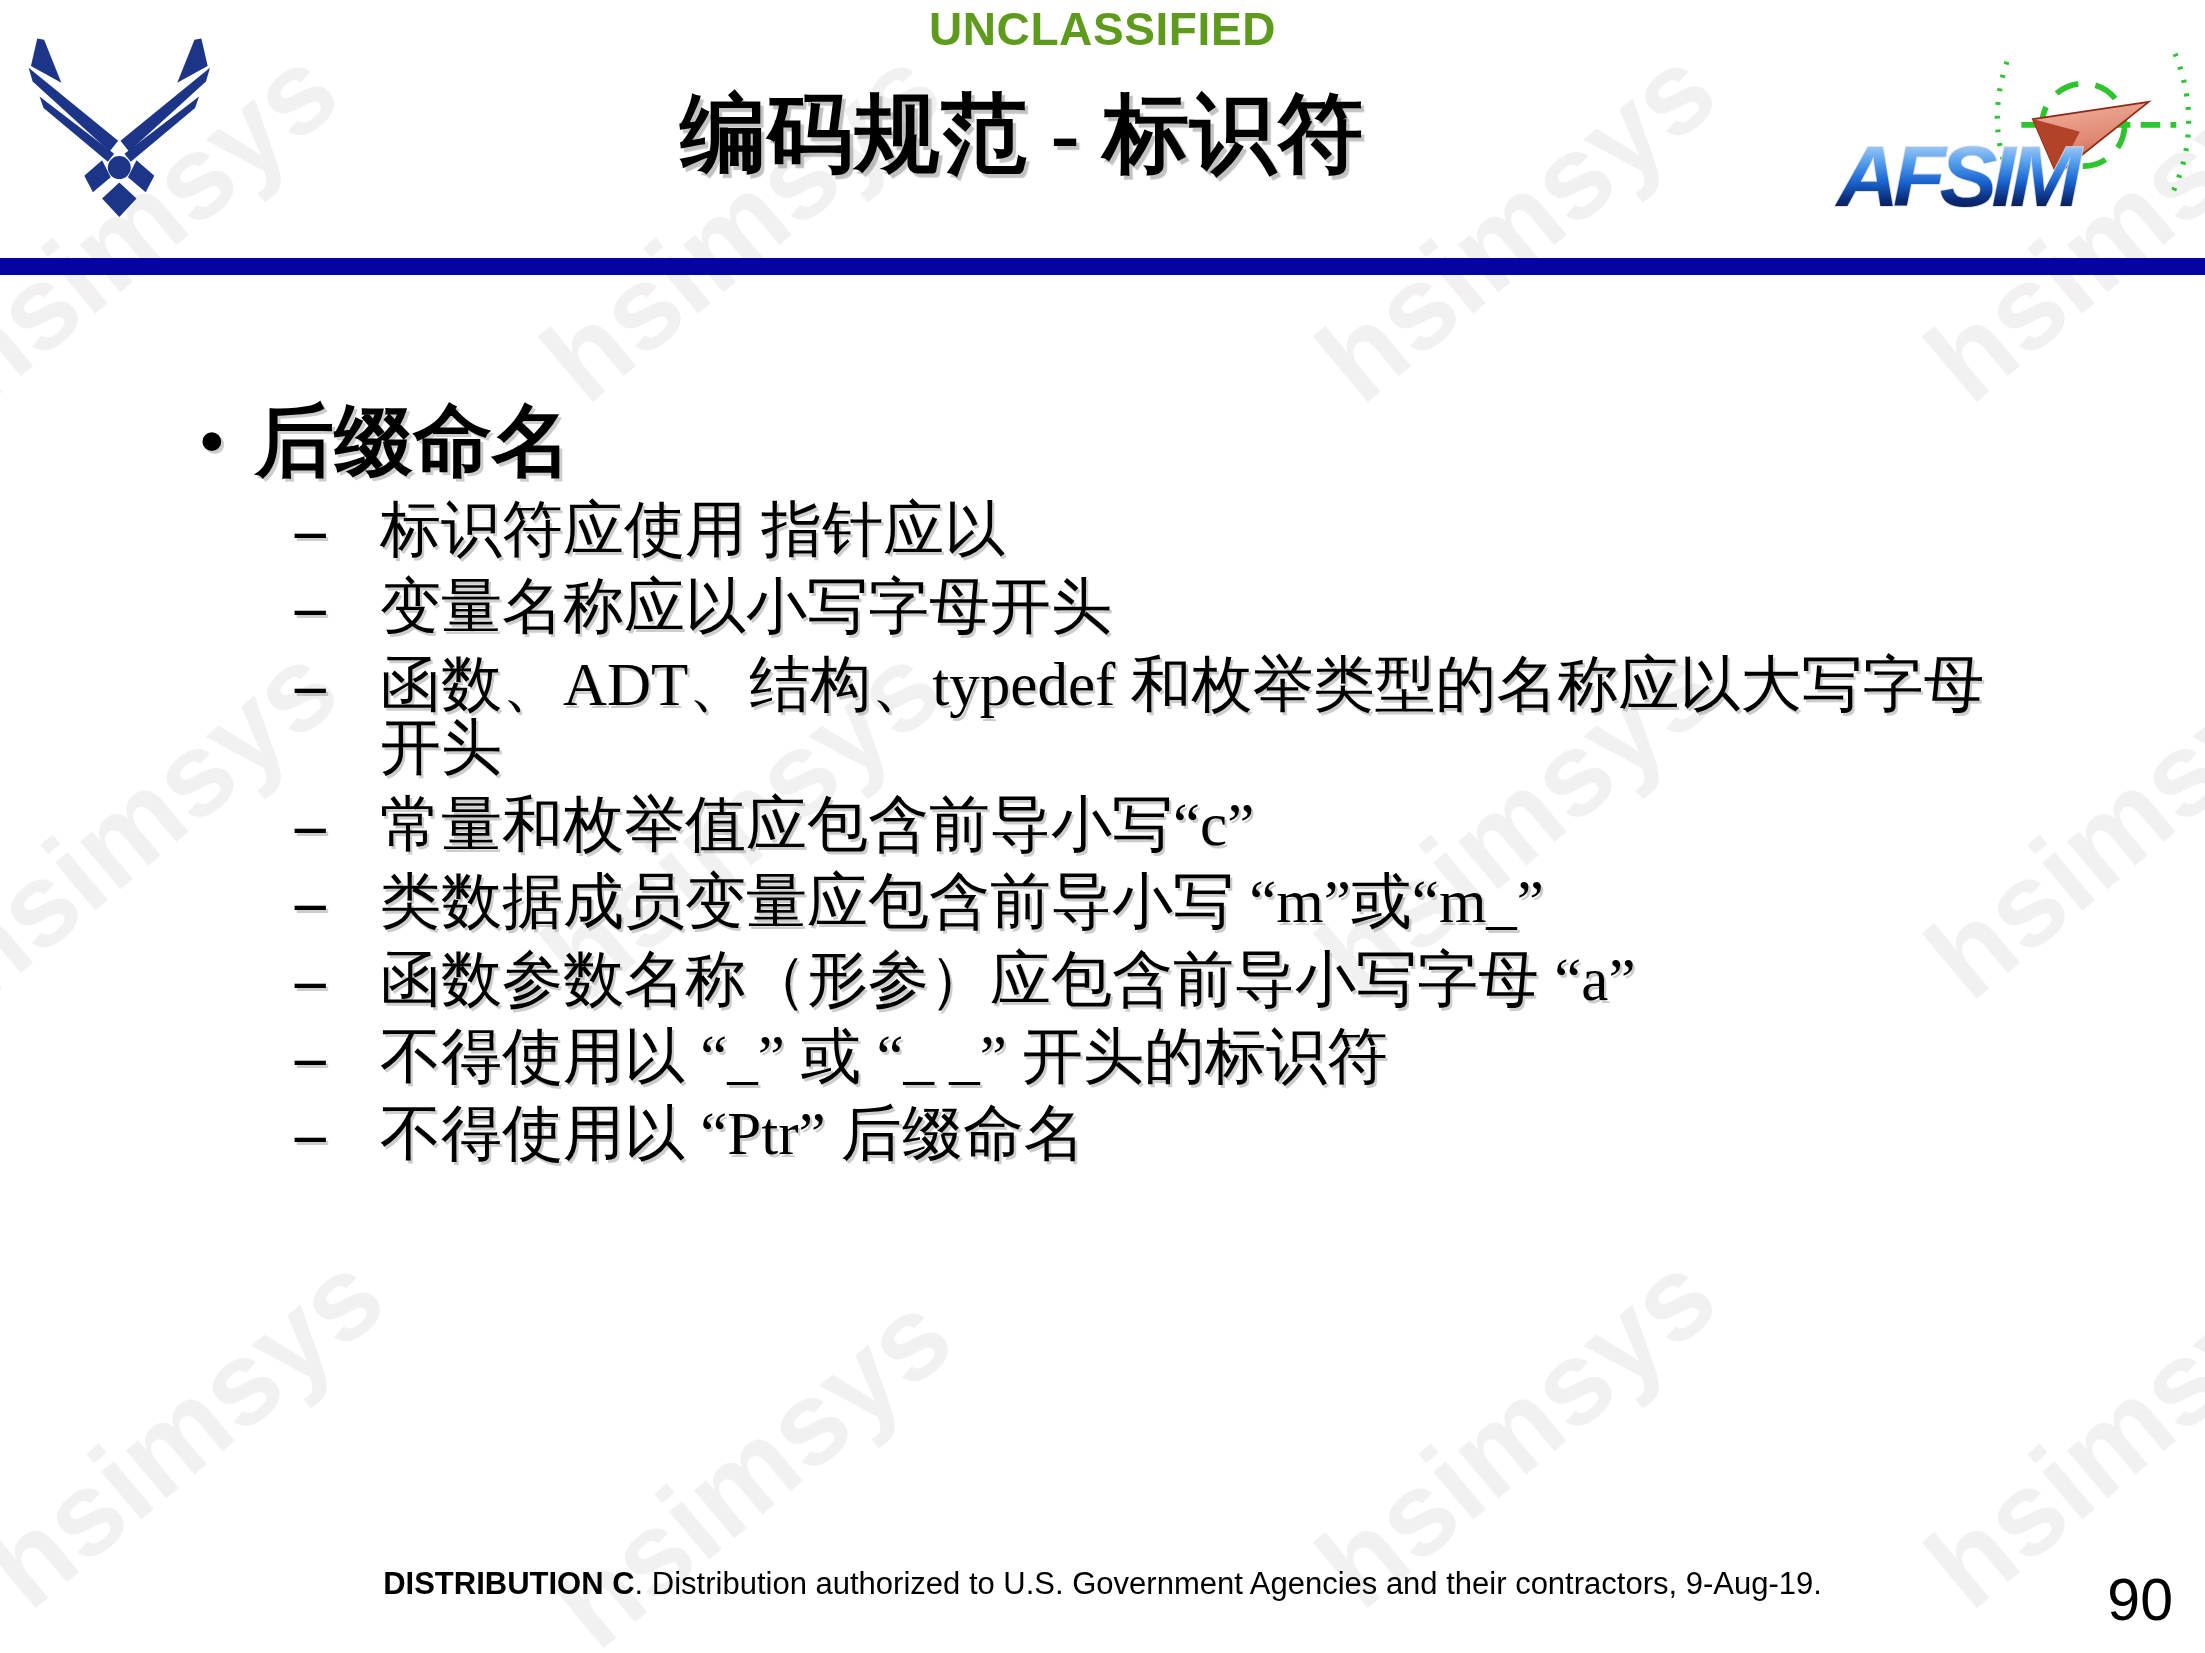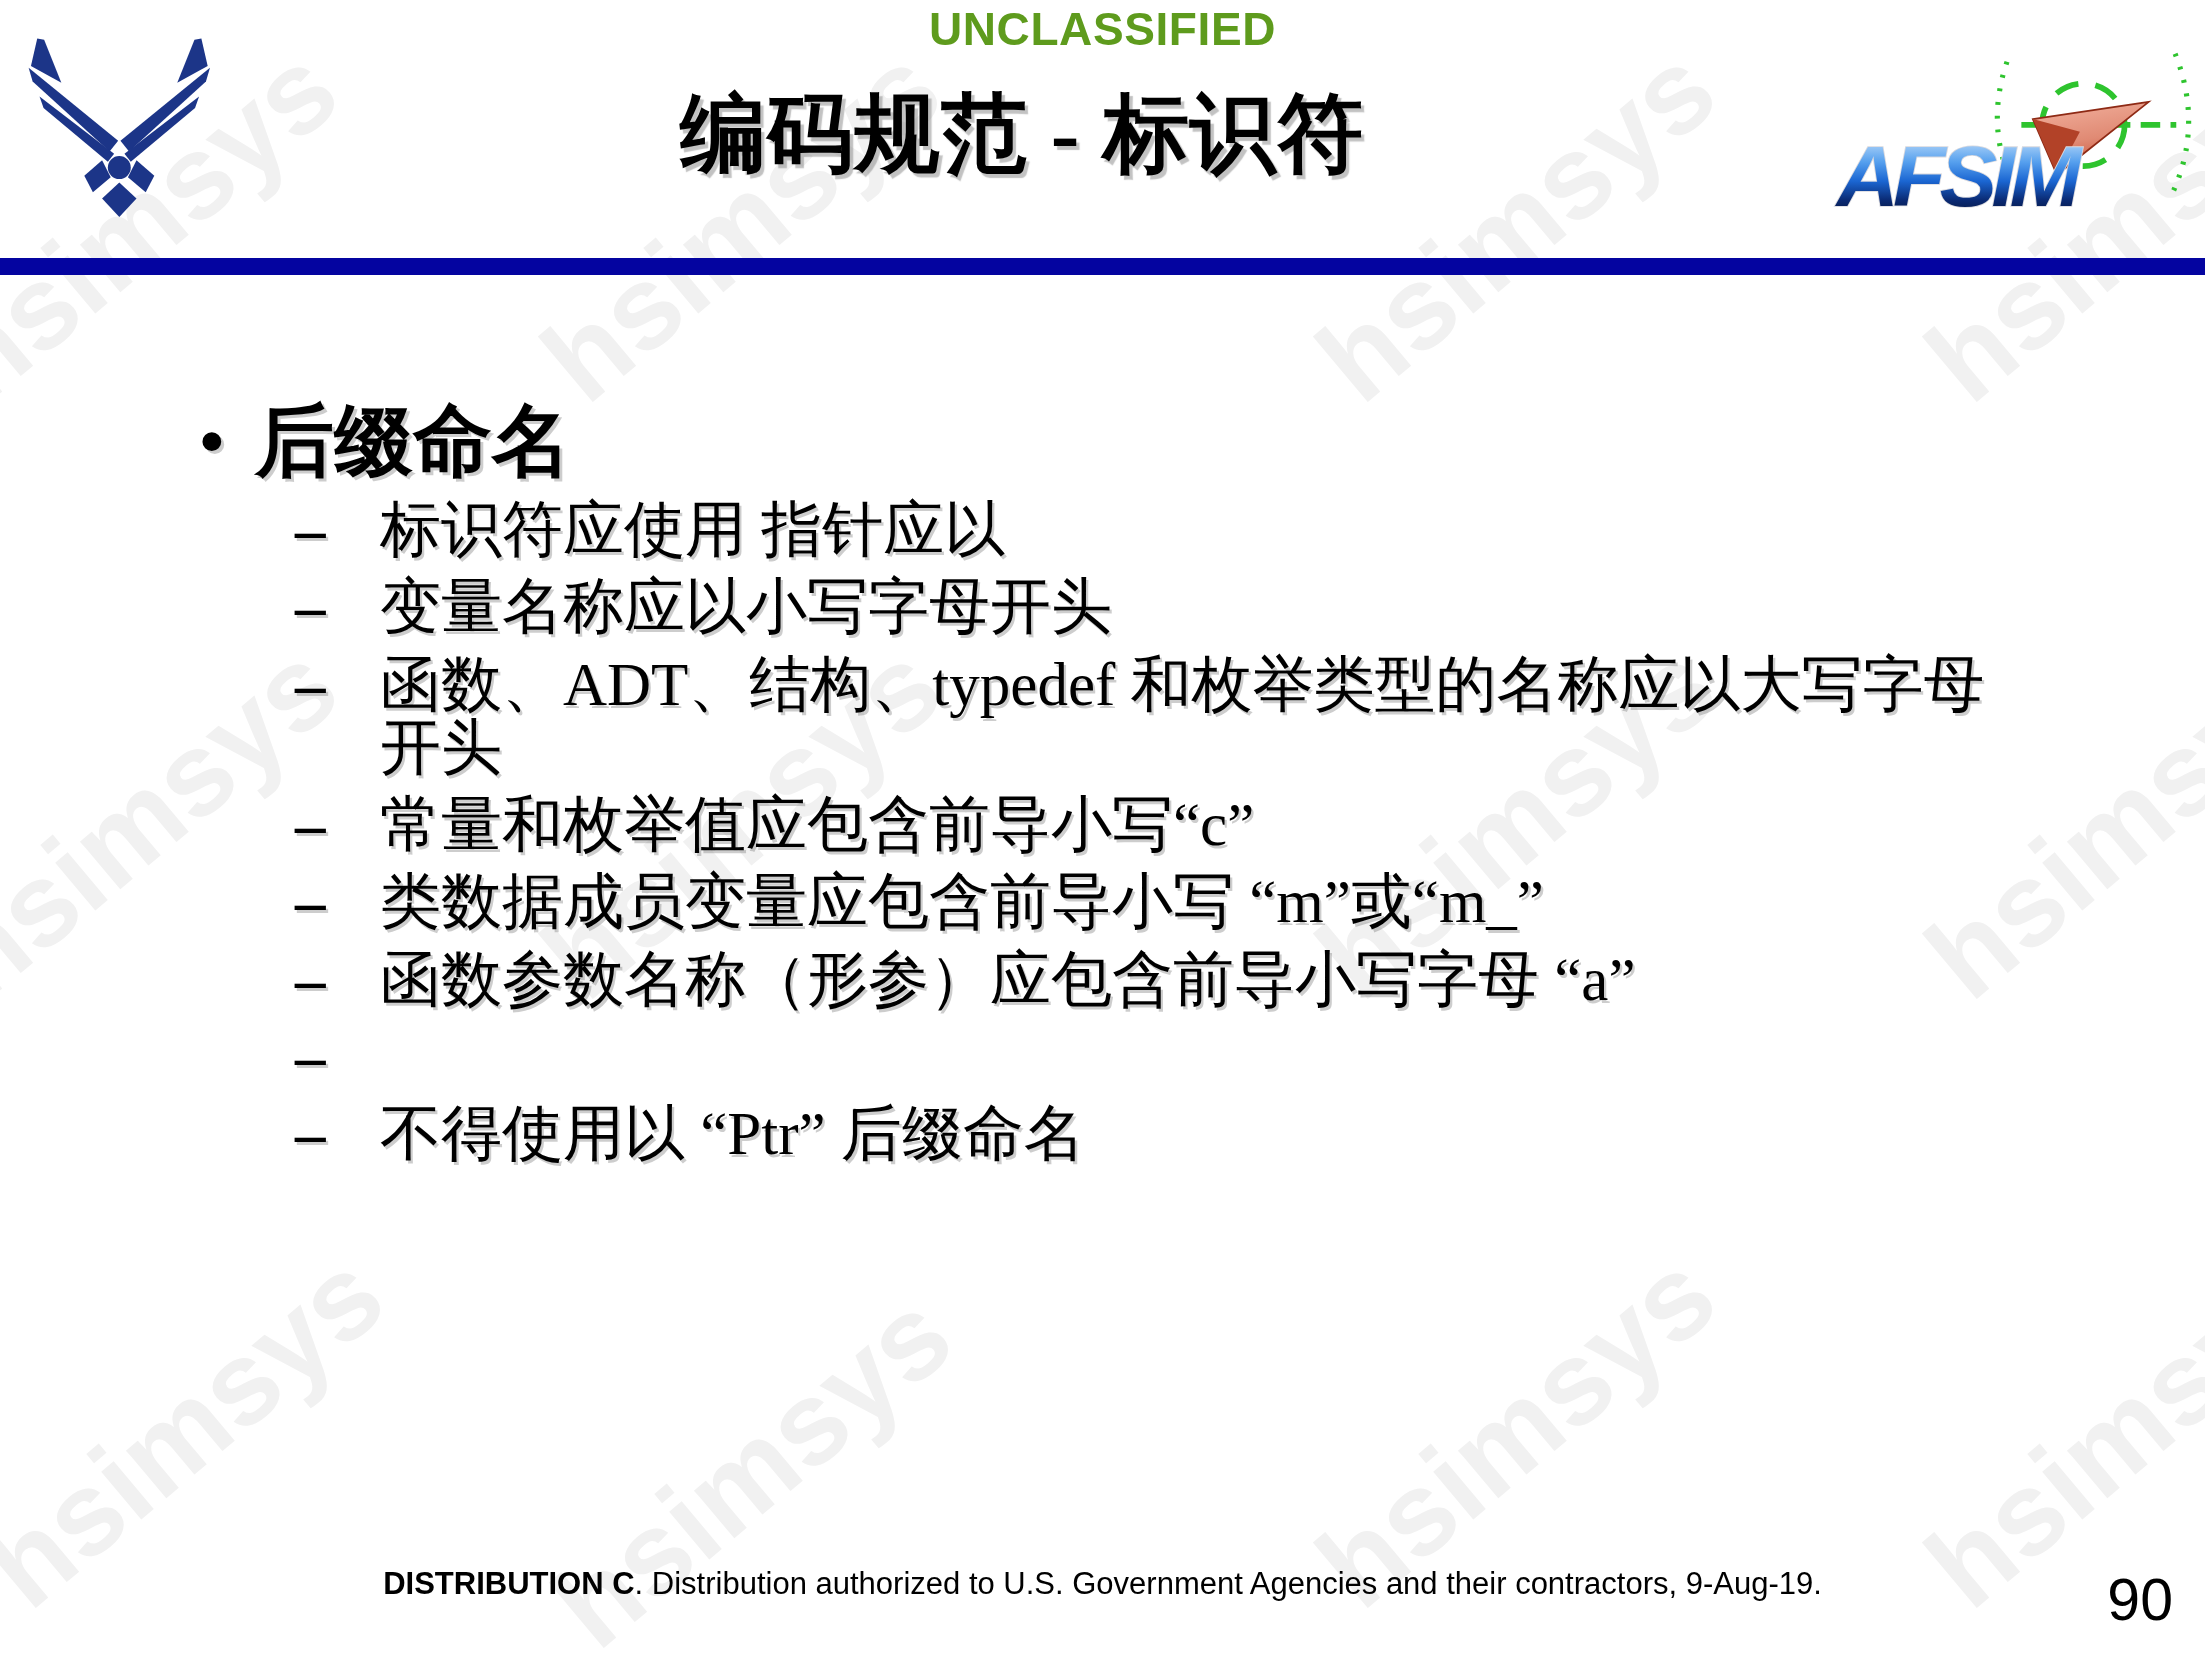--- a/index.html
+++ b/index.html
@@ -197,20 +197,21 @@
   <div class="l2">
     <span class="marker">–</span>
     <span class="text">类数据成员变量应包含前导小写 “m”或“m_”</span>
   </div>
   <div class="l2">
     <span class="marker">–</span>
     <span class="text">函数参数名称（形参）应包含前导小写字母 “a”</span>
   </div>
   <div class="l2">
     <span class="marker">–</span>
+    <span class="text">不得使用以 “_” 或 “_ _” 开头的标识符</span>
   </div>
   <div class="l2">
     <span class="marker">–</span>
     <span class="text">不得使用以 “Ptr” 后缀命名</span>
   </div>
 </div>
 
 <div class="footer-line1">
   <span class="bold">DISTRIBUTION C</span><span>. Distribution authorized to U.S. Government Agencies and their contractors, 9-Aug-19.</span>
 </div>

